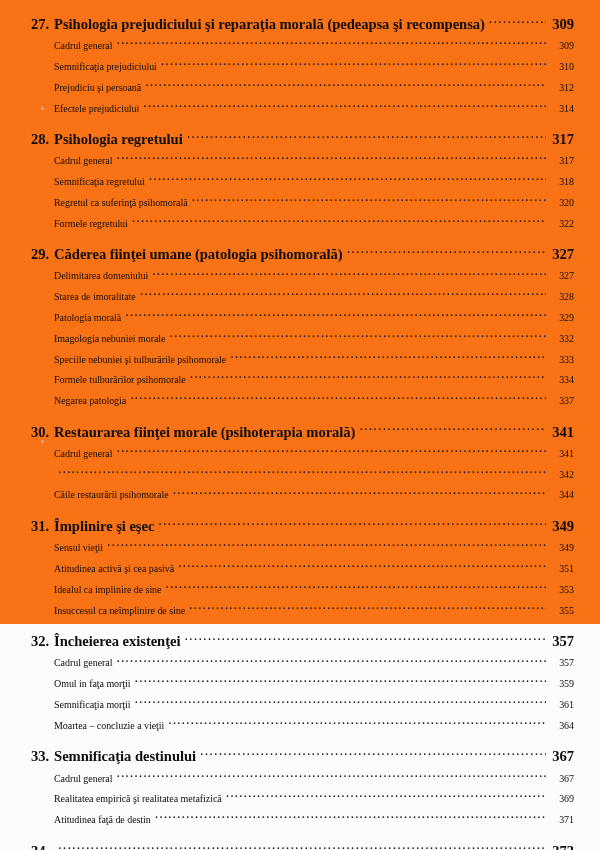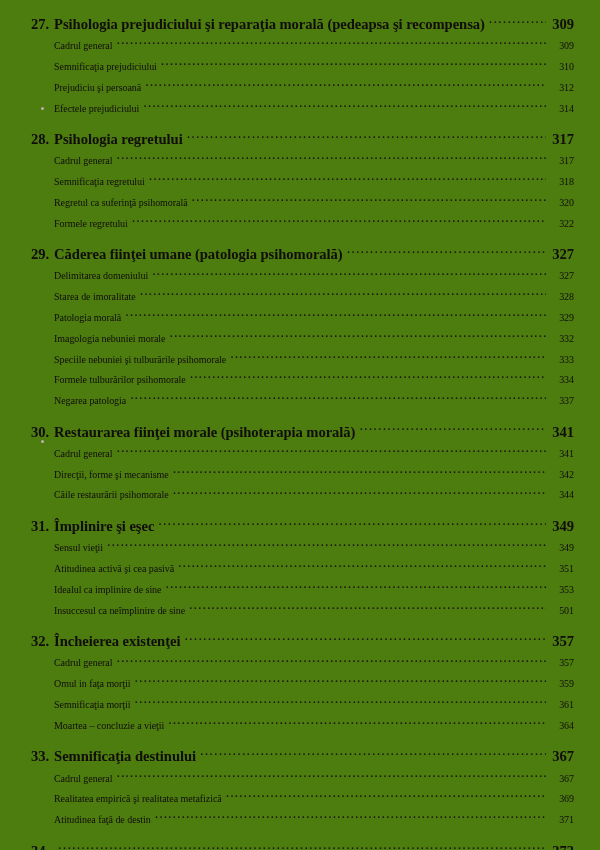--- a/index.html
+++ b/index.html
@@ -11,22 +11,22 @@
     width: 600px;
     height: 850px;
     background: #fdfcfa;
     font-family: "Liberation Serif", "DejaVu Serif", serif;
     color: #100d0b;
     overflow: hidden;
   }
   #toc-page {
     position: relative;
     width: 600px;
-    height: 850px;
-    background: #4d7c0f;
+    height: 624px;
+    background: #f97316;
     padding: 4px;
     box-sizing: border-box;
   }
   .toc-body {
     position: absolute;
     left: 0;
     top: 14px;
     width: 600px;
   }
 
@@ -232,21 +232,20 @@
           <span class="title">Restaurarea fiinţei morale (psihoterapia morală)</span>
           <span class="leader"></span>
           <span class="pageno">341</span>
         </div>
         <div class="toc-row sub-row">
           <span class="title">Cadrul general</span>
           <span class="leader"></span>
           <span class="pageno">341</span>
         </div>
         <div class="toc-row sub-row">
-          <span class="title">Direcţii, forme şi mecanisme</span>
           <span class="leader"></span>
           <span class="pageno">342</span>
         </div>
         <div class="toc-row sub-row">
           <span class="title">Căile restaurării psihomorale</span>
           <span class="leader"></span>
           <span class="pageno">344</span>
         </div>
       </div>
       <div class="chapter-block">
@@ -267,21 +266,21 @@
           <span class="pageno">351</span>
         </div>
         <div class="toc-row sub-row">
           <span class="title">Idealul ca implinire de sine</span>
           <span class="leader"></span>
           <span class="pageno">353</span>
         </div>
         <div class="toc-row sub-row">
           <span class="title">Insuccesul ca neîmplinire de sine</span>
           <span class="leader"></span>
-          <span class="pageno">501</span>
+          <span class="pageno">355</span>
         </div>
       </div>
       <div class="chapter-block">
         <div class="toc-row chapter-row">
           <span class="num">32.</span>
           <span class="title">Încheierea existenţei</span>
           <span class="leader"></span>
           <span class="pageno">357</span>
         </div>
         <div class="toc-row sub-row">

